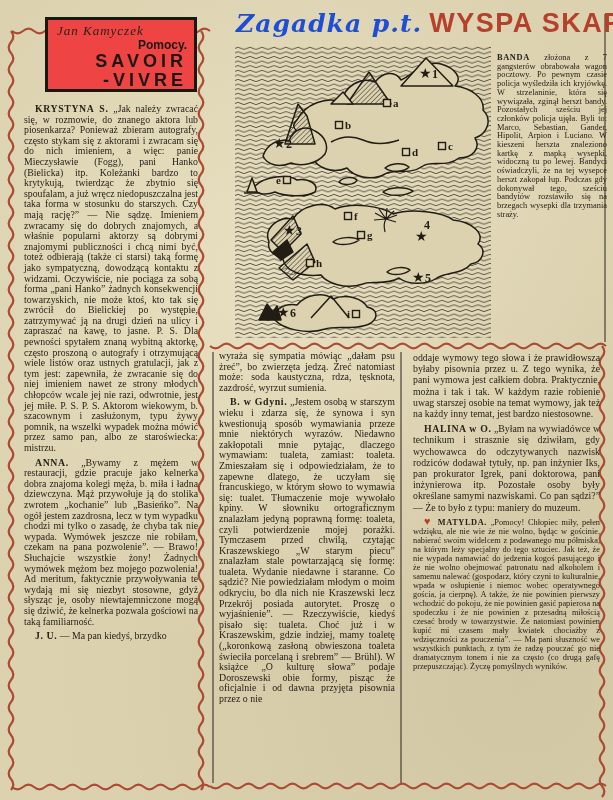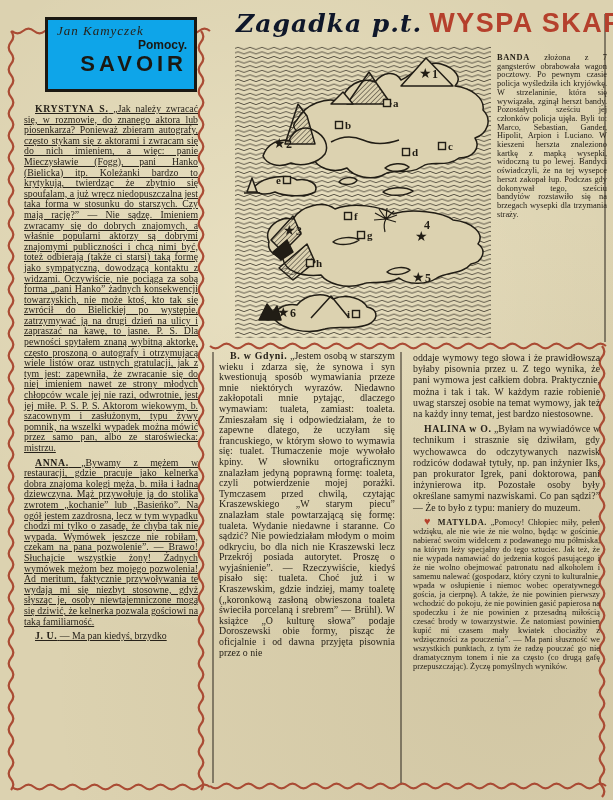--- a/index.html
+++ b/index.html
@@ -8,45 +8,45 @@
     background:#dcd2b0;
     background-image:radial-gradient(circle at 45% 35%, rgba(255,250,225,.35), rgba(0,0,0,0) 60%),
                      radial-gradient(circle at 85% 85%, rgba(120,100,60,.10), rgba(0,0,0,0) 55%);
     font-family:"Liberation Serif", serif;
     color:#27221a;
   }
   .deco{position:absolute;left:0;top:0;pointer-events:none;}
   
   .hdrbox{
     position:absolute;left:45px;top:17px;width:152px;height:75px;
-    border:3px solid #1b1812;box-sizing:border-box;background:#0ea5e9;
+    border:3px solid #1b1812;box-sizing:border-box;background:#ef4444;
     padding:3px 7px 2px 9px;z-index:3;
   }
   .byline{font-style:italic;font-size:13px;letter-spacing:1px;}
   .hright{text-align:right;font-family:"Liberation Sans",sans-serif;font-weight:bold;color:#1b1812;}
   .kicker{font-size:12px;margin-top:-1px;}
-  .sv{font-size:22px;letter-spacing:4px;line-height:1.08;}
+  .sv{font-size:18px;letter-spacing:4px;line-height:1.08;}
   
   .title{position:absolute;left:236px;top:8px;width:376px;white-space:nowrap;z-index:3;}
   .title .script{
     font-family:"DejaVu Serif",serif;font-style:italic;font-weight:bold;
-    font-size:25px;letter-spacing:1px;color:#0f172a;
+    font-size:25px;letter-spacing:1px;color:#1d4ed8;
   }
   .title .main{
     font-family:"Liberation Sans",sans-serif;font-weight:bold;
     font-size:27px;letter-spacing:1.5px;color:#b5402c;margin-left:7px;
   }
   
   .map{position:absolute;left:235px;top:46px;z-index:2;}
   
   .col{position:absolute;z-index:2;}
   .col p{margin:0 0 4px 0;text-align:justify;text-indent:11px;}
   .col p.noind{text-indent:0;}
   .lbl{font-weight:bold;letter-spacing:.6px;}
-  .left {left:24px; top:104px;width:174px;font-size:9.8px;line-height:10.6px;text-decoration:underline;}
+  .left {left:24px; top:104px;width:174px;font-size:9.8px;line-height:10.6px;}
   .mid  {left:219px;top:351px;width:176px;font-size:9.9px;line-height:10.6px;}
   .banda{left:497px;top:54px; width:110px;font-size:8.4px;line-height:8.7px;}
   .rbot {left:407px;top:352px;width:187px;font-size:9.8px;line-height:11.2px;margin-left:6px;}
   .rbot p.small{font-size:8.3px;line-height:9px;}
   .heart{color:#b5402c;font-size:11px;letter-spacing:2px;}
 </style>
 </head>
 <body>
 
 <svg class="deco" width="613" height="800">
@@ -63,20 +63,21 @@
     <line x1="213" y1="352" x2="213" y2="783"></line>
     <line x1="401" y1="352" x2="401" y2="783"></line>
     <line x1="605" y1="14" x2="605" y2="342"></line>
   </g>
 </svg>
 
 <div class="hdrbox">
   <div class="byline">Jan Kamyczek</div>
   <div class="hright kicker">Pomocy.</div>
   <div class="hright sv">SAVOIR</div>
+  <div class="hright sv">-VIVRE</div>
 </div>
 
 <div class="title">
   <span class="script">Zagadka p.t.</span><span class="main">WYSPA SKARBÓW</span>
 </div>
 
 <svg class="map" id="map" width="256" height="292" viewBox="0 0 256 292">
   <defs>
     <pattern id="water" width="12" height="4.6" patternUnits="userSpaceOnUse">
       <path d="M0,2.3 Q3,0.2 6,2.3 T12,2.3" fill="none" stroke="#2c271e" stroke-width="0.75"></path>
@@ -195,20 +196,21 @@
   <p class="noind"><span class="lbl">BANDA</span> <span>złożona z 7 gangsterów obrabowała wagon pocztowy. Po pewnym czasie policja wyśledziła ich kryjówkę. W strzelaninie, która się wywiązała, zginął herszt bandy. Pozostałych sześciu jej członków policja ujęła. Byli to: Marco, Sebastian, Gander, Hipolit, Arpion i Luciano. W kieszeni herszta znaleziono kartkę z mapką wysepki, widoczną tu po lewej. Bandyci oświadczyli, że na tej wysepce herszt zakopał łup. Podczas gdy dokonywał tego, sześciu bandytów rozstawiło się na brzegach wysepki dla trzymania straży.</span></p>
 </div>
 
 <div class="col left">
   <p><span class="lbl">KRYSTYNA S.</span> <span>„Jak należy zwracać się, w rozmowie, do znanego aktora lub piosenkarza? Ponieważ zbieram autografy, często stykam się z aktorami i zwracam się do nich imieniem, a więc: panie Mieczysławie (Fogg), pani Hanko (Bielicka) itp. Koleżanki bardzo to krytykują, twierdząc że zbytnio się spoufalam, a już wręcz niedopuszczalna jest taka forma w stosunku do starszych. Czy mają rację?” — Nie sądzę. Imieniem zwracamy się do dobrych znajomych, a właśnie popularni aktorzy są dobrymi znajomymi publiczności i chcą nimi być, toteż odbierają (także ci starsi) taką formę jako sympatyczną, dowodzącą kontaktu z widzami. Oczywiście, nie pociąga za sobą forma „pani Hanko” żadnych konsekwencji towarzyskich, nie może ktoś, kto tak się zwrócił do Bielickiej po występie, zatrzymywać ją na drugi dzień na ulicy i zapraszać na kawę, to jasne. P. S. Dla pewności spytałem znaną wybitną aktorkę, często proszoną o autografy i otrzymującą wiele listów oraz ustnych gratulacji, jak z tym jest: zapewniła, że zwracanie się do niej imieniem nawet ze strony młodych chłopców wcale jej nie razi, odwrotnie, jest jej miłe. P. S. P. S. Aktorom wiekowym, b. szacownym i zasłużonym, typu żywy pomnik, na wszelki wypadek można mówić przez samo pan, albo ze staroświecka: mistrzu.</span></p>
   <p><span class="lbl">ANNA.</span> <span>„Bywamy z mężem w restauracji, gdzie pracuje jako kelnerka dobra znajoma kolegi męża, b. miła i ładna dziewczyna. Mąż przywołuje ją do stolika zwrotem „kochanie” lub „Basieńko”. Na ogół jestem zazdrosna, lecz w tym wypadku chodzi mi tylko o zasadę, że chyba tak nie wypada. Wymówek jeszcze nie robiłam, czekam na pana pozwolenie”. — Brawo! Słuchajcie wszystkie żony! Żadnych wymówek mężom bez mojego pozwolenia! Ad meritum, faktycznie przywoływania te wydają mi się niezbyt stosowne, gdyż słysząc je, osoby niewtajemniczone mogą się dziwić, że kelnerka pozwala gościowi na taką familiarność.</span></p>
   <p><span class="lbl">J. U.</span> <span>— Ma pan kiedyś, brzydko</span></p>
 </div>
 
 <div class="col mid">
+  <p class="noind"><span>wyraża się sympatia mówiąc „dałam psu żreć”, bo zwierzęta jedzą. Żreć natomiast może: soda kaustyczna, rdza, tęsknota, zazdrość, wyrzut sumienia.</span></p>
   <p><span class="lbl">B. w Gdyni.</span> <span>„Jestem osobą w starszym wieku i zdarza się, że synowa i syn kwestionują sposób wymawiania przeze mnie niektórych wyrazów. Niedawno zakłopotali mnie pytając, dlaczego wymawiam: tualeta, zamiast: toaleta. Zmieszałam się i odpowiedziałam, że to zapewne dlatego, że uczyłam się francuskiego, w którym słowo to wymawia się: tualet. Tłumaczenie moje wywołało kpiny. W słowniku ortograficznym znalazłam jedyną poprawną formę: toaleta, czyli potwierdzenie mojej porażki. Tymczasem przed chwilą, czytając Kraszewskiego „W starym piecu” znalazłam stale powtarzającą się formę: tualeta. Wydanie niedawne i staranne. Co sądzić? Nie powiedziałam młodym o moim odkryciu, bo dla nich nie Kraszewski lecz Przekrój posiada autorytet. Proszę o wyjaśnienie”. — Rzeczywiście, kiedyś pisało się: tualeta. Choć już i w Kraszewskim, gdzie indziej, mamy toaletę („koronkową zasłoną obwieszona toaleta świeciła porcelaną i srebrem” — Brühl). W książce „O kulturę słowa” podaje Doroszewski obie formy, pisząc że oficjalnie i od dawna przyjęta pisownia przez o nie</span></p>
 </div>
 
 <div class="col rbot">
   <p class="noind"><span>oddaje wymowy tego słowa i że prawidłowsza byłaby pisownia przez u. Z tego wynika, że pani wymowa jest całkiem dobra. Praktycznie, można i tak i tak. W każdym razie robienie uwag starszej osobie na temat wymowy, jak też na każdy inny temat, jest bardzo niestosowne.</span></p>
   <p><span class="lbl">HALINA w O.</span> <span>„Byłam na wywiadówce w technikum i strasznie się dziwiłam, gdy wychowawca do odczytywanych nazwisk rodziców dodawał tytuły, np. pan inżynier Iks, pan prokurator Igrek, pani doktorowa, pani inżynierowa itp. Pozostałe osoby były określane samymi nazwiskami. Co pan sądzi?” — Że to było z typu: maniery do muzeum.</span></p>
   <p class="small"><span class="heart">♥</span> <span class="lbl">MATYLDA.</span> <span>„Pomocy! Chłopiec miły, pełen wdzięku, ale nie wie że nie wolno, będąc w gościnie, nabierać swoim widelcem z podawanego mu półmiska, na którym leży specjalny do tego sztuciec. Jak też, że nie wypada namawiać do jedzenia kogoś pasującego i że nie wolno obejmować patronatu nad alkoholem i samemu nalewać (gospodarz, który czyni to kulturalnie, wpada w osłupienie i niemoc wobec operatywnego gościa, ja cierpnę). A także, że nie powinien pierwszy wchodzić do pokoju, że nie powinien gasić papierosa na spodeczku i że nie powinien z przesadną miłością czesać brody w towarzystwie. Że natomiast powinien kupić mi czasem mały kwiatek chociażby z wdzięczności za pouczenia”. — Ma pani słuszność we wszystkich punktach, z tym że radzę pouczać go nie dramatycznym tonem i nie za często (co drugą gafę przepuszczając). Życzę pomyślnych wyników.</span></p>
 </div>
 
 </body></html>

